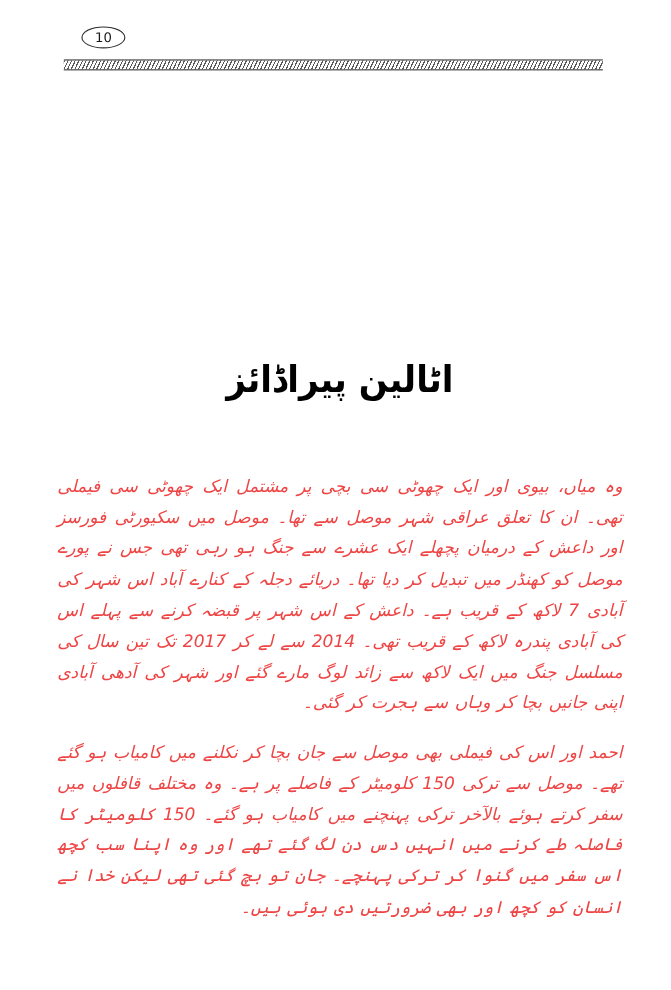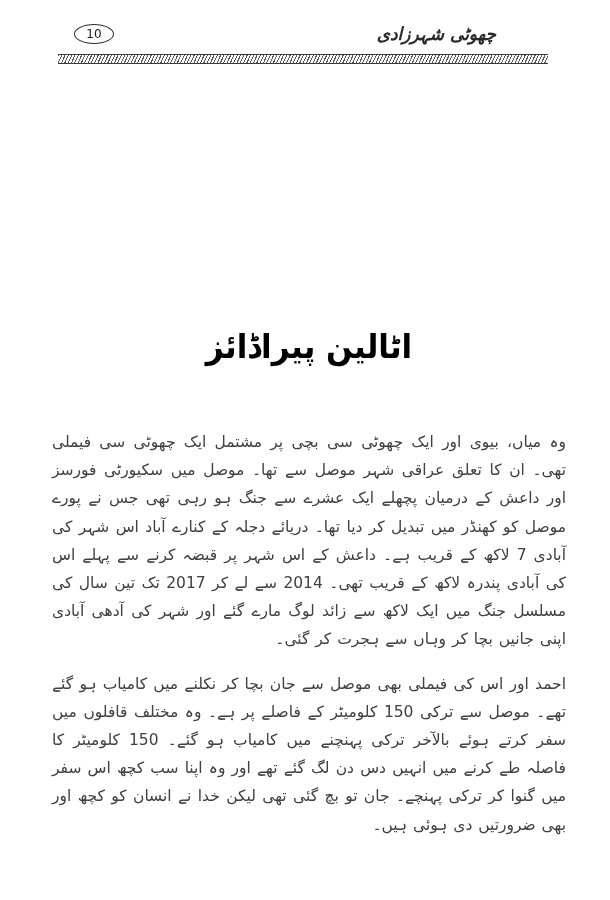--- a/index.html
+++ b/index.html
@@ -62,32 +62,32 @@
     font-size:31px;
     font-weight:bold;
     color:#000;
     transform:scaleY(1.08);
   }
   .para {
     margin:0 0 16px 0;
     font-size:15.5px;
     line-height:1.82;
     text-align:justify;
-    color:#404040;
+    color:#ef4444;
     word-spacing:1px;
+    font-style:italic;
   }
 </style>
 </head>
 <body>
 
 <div class="page">
 
   <div class="header">
     <div class="page-number">10</div>
-    <div class="book-title">چھوٹی شہرزادی</div>
   </div>
 
   <div class="rule"></div>
 
   <div class="content">
     <h1 class="heading">اٹالین پیراڈائز</h1>
 
     <p class="para">وہ میاں، بیوی اور ایک چھوٹی سی بچی پر مشتمل ایک چھوٹی سی فیملی تھی۔ ان کا تعلق عراقی شہر موصل سے تھا۔ موصل میں سکیورٹی فورسز اور داعش کے درمیان پچھلے ایک عشرے سے جنگ ہو رہی تھی جس نے پورے موصل کو کھنڈر میں تبدیل کر دیا تھا۔ دریائے دجلہ کے کنارے آباد اس شہر کی آبادی 7 لاکھ کے قریب ہے۔ داعش کے اس شہر پر قبضہ کرنے سے پہلے اس کی آبادی پندرہ لاکھ کے قریب تھی۔ 2014 سے لے کر 2017 تک تین سال کی مسلسل جنگ میں ایک لاکھ سے زائد لوگ مارے گئے اور شہر کی آدھی آبادی اپنی جانیں بچا کر وہاں سے ہجرت کر گئی۔</p>
 
     <p class="para">احمد اور اس کی فیملی بھی موصل سے جان بچا کر نکلنے میں کامیاب ہو گئے تھے۔ موصل سے ترکی 150 کلومیٹر کے فاصلے پر ہے۔ وہ مختلف قافلوں میں سفر کرتے ہوئے بالآخر ترکی پہنچنے میں کامیاب ہو گئے۔ 150 کلومیٹر کا فاصلہ طے کرنے میں انہیں دس دن لگ گئے تھے اور وہ اپنا سب کچھ اس سفر میں گنوا کر ترکی پہنچے۔ جان تو بچ گئی تھی لیکن خدا نے انسان کو کچھ اور بھی ضرورتیں دی ہوئی ہیں۔</p>

